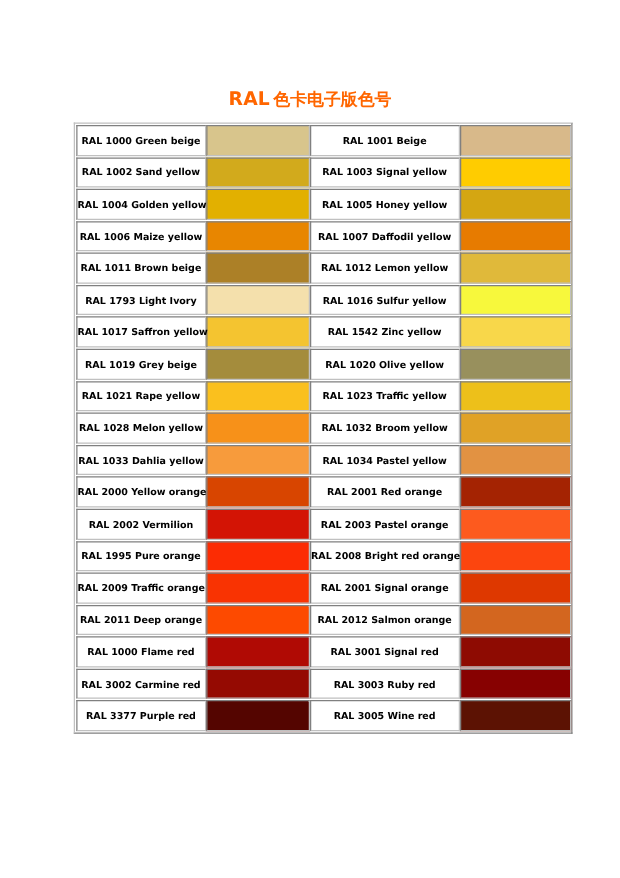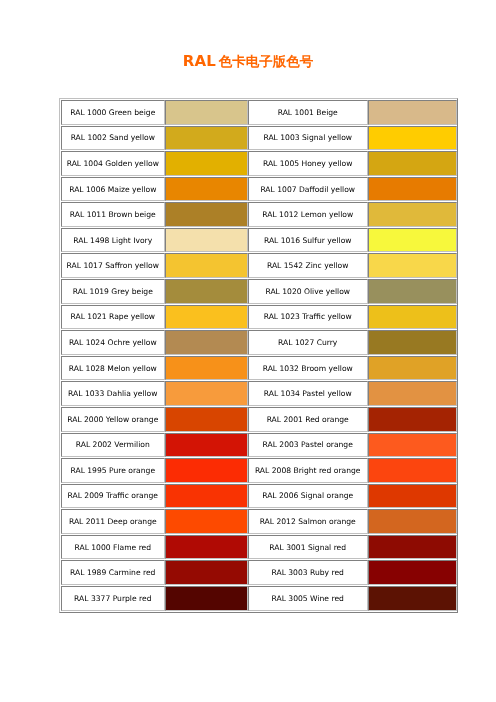--- a/index.html
+++ b/index.html
@@ -1,29 +1,29 @@
 <!DOCTYPE html>
 <html><head>
 <meta charset="utf-8">
 <style>
   html,body { margin:0; padding:0; }
   body { width:496px; height:702px; background:#ffffff;
           font-family:"DejaVu Sans", sans-serif; overflow:hidden;
           -webkit-font-smoothing:antialiased;
           text-rendering:geometricPrecision; }
   .page { position:relative; width:496px; height:702px; }
-  .title { position:absolute; left:0; top:53px; width:496px; margin:0; text-align:center;
+  .title { position:absolute; left:0; top:71px; width:496px; margin:0; text-align:center;
             font-size:13.5px; font-weight:bold; line-height:16px; }
   .title .brand { font-size:15px; letter-spacing:0.15px; }
   .title .cn { margin-left:-2px; }
   table.ral { position:absolute; left:59px; top:98px;
                border-collapse:separate; border-spacing:0 1px; padding:0 0 0 1px;
                border-style:solid; border-width:1px;
                border-color:#c0c0c0 #808080 #808080 #c0c0c0;
-               table-layout:fixed; width:396px; box-sizing:content-box; }
+               table-layout:fixed; width:396px; box-sizing:content-box;font-weight:bold; }
   table.ral td { border-style:solid; border-width:1px;
                   border-color:#808080 #c0c0c0 #c0c0c0 #808080;
                   padding:0; height:24.59px; box-sizing:border-box; }
   .c1 { width:102px; }
   .c2 { width:82px; }
   .c3 { width:118px;margin-left:34px; }
   .c4 { width:88px; }
   .c1,.c3 { text-align:center; font-size:7.6px; color:#000000;
              white-space:nowrap; vertical-align:middle; }
 </style>
@@ -58,21 +58,21 @@
         <td class="c3">RAL 1007 Daffodil yellow</td>
         <td class="c4 swatch" style="background: rgb(231, 123, 0);"></td>
       </tr>
       <tr class="row">
         <td class="c1">RAL 1011 Brown beige</td>
         <td class="c2 swatch" style="background: rgb(172, 128, 39);"></td>
         <td class="c3">RAL 1012 Lemon yellow</td>
         <td class="c4 swatch" style="background: rgb(224, 185, 58);"></td>
       </tr>
       <tr class="row">
-        <td class="c1">RAL 1498 Light Ivory</td>
+        <td class="c1">RAL 1793 Light Ivory</td>
         <td class="c2 swatch" style="background: rgb(244, 224, 172);"></td>
         <td class="c3">RAL 1016 Sulfur yellow</td>
         <td class="c4 swatch" style="background: rgb(247, 248, 60);"></td>
       </tr>
       <tr class="row">
         <td class="c1">RAL 1017 Saffron yellow</td>
         <td class="c2 swatch" style="background: rgb(244, 196, 48);"></td>
         <td class="c3">RAL 1542 Zinc yellow</td>
         <td class="c4 swatch" style="background: rgb(248, 215, 74);"></td>
       </tr>
@@ -80,26 +80,20 @@
         <td class="c1">RAL 1019 Grey beige</td>
         <td class="c2 swatch" style="background: rgb(164, 140, 60);"></td>
         <td class="c3">RAL 1020 Olive yellow</td>
         <td class="c4 swatch" style="background: rgb(152, 144, 93);"></td>
       </tr>
       <tr class="row">
         <td class="c1">RAL 1021 Rape yellow</td>
         <td class="c2 swatch" style="background: rgb(250, 192, 30);"></td>
         <td class="c3">RAL 1023 Traffic yellow</td>
         <td class="c4 swatch" style="background: rgb(237, 192, 26);"></td>
-      </tr>
-      <tr class="row">
-        <td class="c1">RAL 1024 Ochre yellow</td>
-        <td class="c2 swatch" style="background: rgb(179, 138, 82);"></td>
-        <td class="c3">RAL 1027 Curry</td>
-        <td class="c4 swatch" style="background: rgb(152, 121, 34);"></td>
       </tr>
       <tr class="row">
         <td class="c1">RAL 1028 Melon yellow</td>
         <td class="c2 swatch" style="background: rgb(247, 145, 25);"></td>
         <td class="c3">RAL 1032 Broom yellow</td>
         <td class="c4 swatch" style="background: rgb(224, 162, 38);"></td>
       </tr>
       <tr class="row">
         <td class="c1">RAL 1033 Dahlia yellow</td>
         <td class="c2 swatch" style="background: rgb(247, 155, 60);"></td>
@@ -120,37 +114,37 @@
       </tr>
       <tr class="row">
         <td class="c1">RAL 1995 Pure orange</td>
         <td class="c2 swatch" style="background: rgb(252, 44, 3);"></td>
         <td class="c3">RAL 2008 Bright red orange</td>
         <td class="c4 swatch" style="background: rgb(252, 69, 14);"></td>
       </tr>
       <tr class="row">
         <td class="c1">RAL 2009 Traffic orange</td>
         <td class="c2 swatch" style="background: rgb(249, 51, 2);"></td>
-        <td class="c3">RAL 2006 Signal orange</td>
+        <td class="c3">RAL 2001 Signal orange</td>
         <td class="c4 swatch" style="background: rgb(222, 56, 0);"></td>
       </tr>
       <tr class="row">
         <td class="c1">RAL 2011 Deep orange</td>
         <td class="c2 swatch" style="background: rgb(253, 74, 0);"></td>
         <td class="c3">RAL 2012 Salmon orange</td>
         <td class="c4 swatch" style="background: rgb(211, 102, 31);"></td>
       </tr>
       <tr class="row">
         <td class="c1">RAL 1000 Flame red</td>
         <td class="c2 swatch" style="background: rgb(176, 10, 4);"></td>
         <td class="c3">RAL 3001 Signal red</td>
         <td class="c4 swatch" style="background: rgb(142, 11, 2);"></td>
       </tr>
       <tr class="row">
-        <td class="c1">RAL 1989 Carmine red</td>
+        <td class="c1">RAL 3002 Carmine red</td>
         <td class="c2 swatch" style="background: rgb(149, 10, 2);"></td>
         <td class="c3">RAL 3003 Ruby red</td>
         <td class="c4 swatch" style="background: rgb(135, 1, 1);"></td>
       </tr>
       <tr class="row">
         <td class="c1">RAL 3377 Purple red</td>
         <td class="c2 swatch" style="background: rgb(84, 5, 0);"></td>
         <td class="c3">RAL 3005 Wine red</td>
         <td class="c4 swatch" style="background: rgb(92, 18, 3);"></td>
       </tr>

